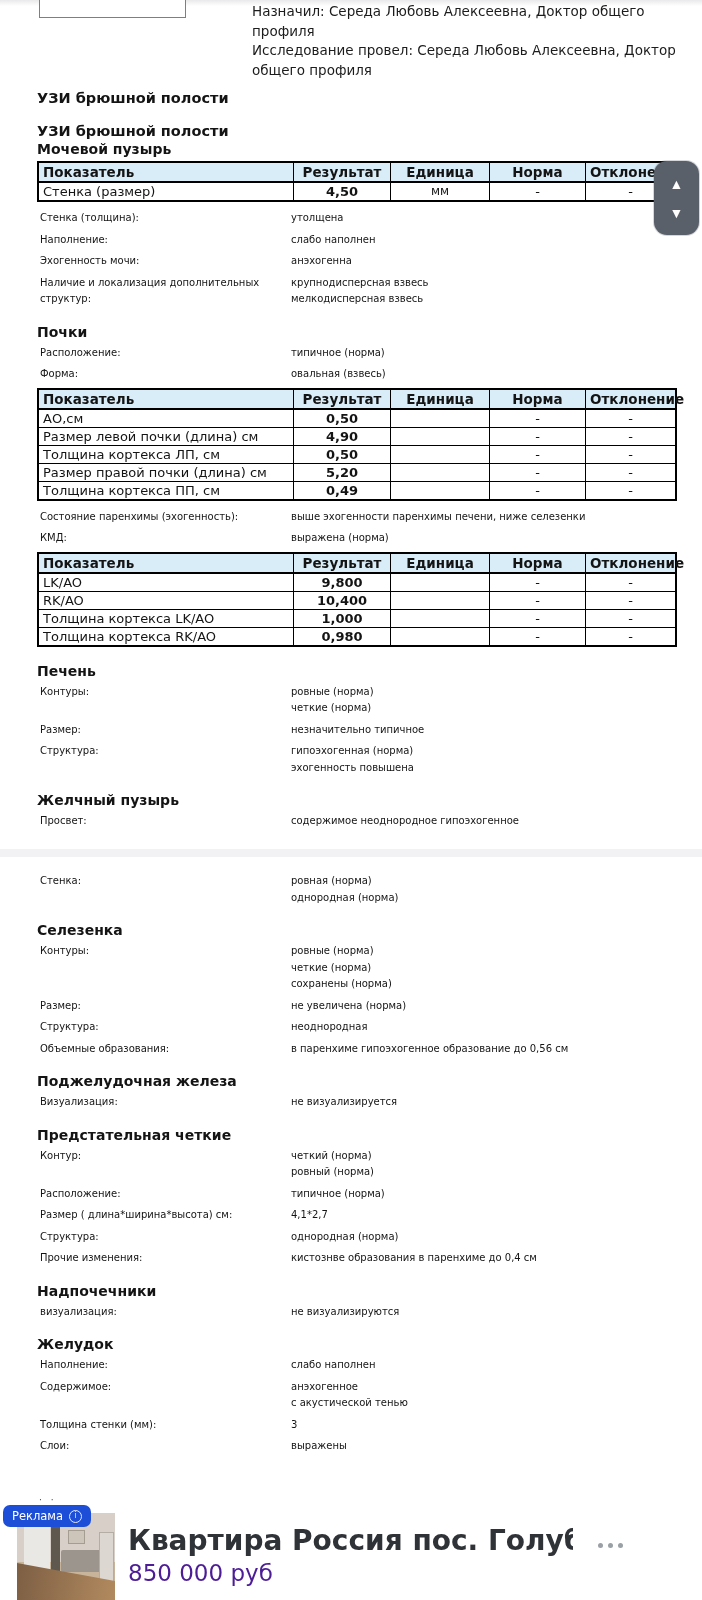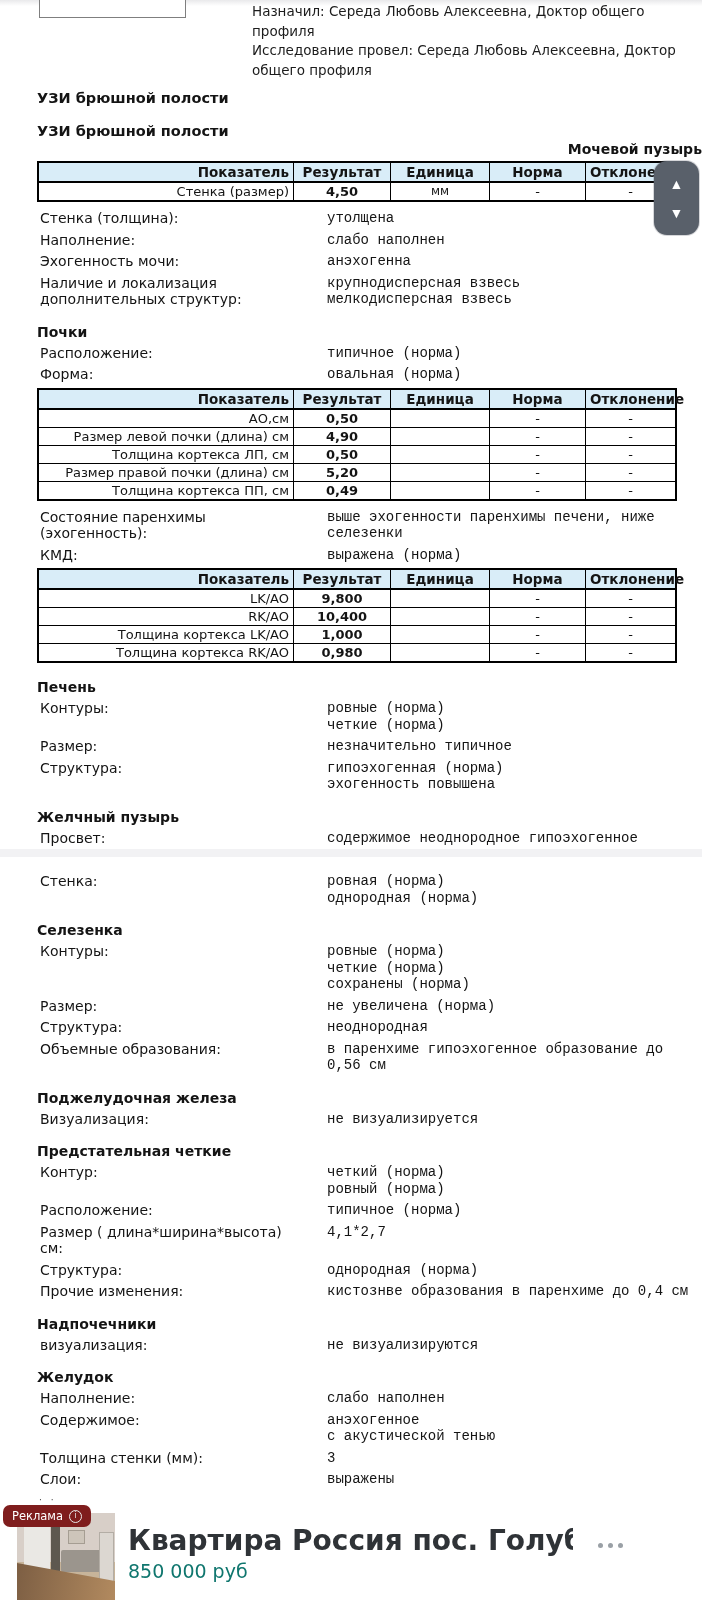--- a/index.html
+++ b/index.html
@@ -13,35 +13,35 @@
     background:linear-gradient(#e9e9eb,rgba(255,255,255,0));pointer-events:none;}
   .doc{position:absolute;inset:0;}
   .stamp-box{position:absolute;left:39px;top:-30px;width:145px;height:46px;
     border:1px solid #7f7f7f;background:#fff;}
   .header-note{margin:0 0 0 252px;padding-top:2px;width:446px;
     font-size:13.5px;line-height:19.5px;color:#1c1c1c;}
   .header-note p{margin:0;}
   .report-title{font-size:14.5px;font-weight:bold;margin:10px 0 0 37px;}
   .report-subtitle{font-size:14.5px;font-weight:bold;margin:17px 0 0 37px;}
   .section-title{font-size:14px;font-weight:bold;margin:16px 0 5px 37px;}
-  .section-title.tight{margin:2px 0 2px 37px;text-align:right;}
+  .section-title.tight{margin:2px 0 2px 37px;}
   .page1{height:849px;overflow:hidden;}
   .separator{height:8px;background:#f2f2f4;}
   .page2{padding-top:16px;}
   
-  .kv{display:flex;margin:0 0 5px 40px;font-size:14px;line-height:16.5px;gap:36px;}
+  .kv{display:flex;margin:0 0 5px 40px;font-size:10px;line-height:16.5px;}
   .kv-label{flex:0 0 245px;width:245px;padding-right:6px;}
-  .kv-values{flex:1;min-width:0;font-family:Liberation Mono, monospace;}
+  .kv-values{flex:1;min-width:0;}
   
   table{border-collapse:collapse;table-layout:fixed;width:620px;
     margin:4px 0 8px 37px;font-size:13px;border:2px solid #000;}
   th{background:#d9edf8;border:1px solid #000;border-bottom:2px solid #000;
     padding:1px 4px;font-size:13.5px;text-align:center;height:16px;}
   td{border:1px solid #000;padding:1px 4px;height:15px;text-align:center;line-height:15px;}
-  th:nth-child(1),td:nth-child(1){width:246px;text-align:right;}
+  th:nth-child(1),td:nth-child(1){width:246px;text-align:left;}
   th:nth-child(2),td:nth-child(2){width:88px;text-align:center;}
   th:nth-child(3),td:nth-child(3){width:90px;margin-top:21px;}
   th:nth-child(4),td:nth-child(4){width:87px;}
   th:nth-child(5),td:nth-child(5){width:81px;}
   td.result{font-weight:bold;}
   td.unit{font-size:12px;}
   
   .scroll-widget{position:absolute;left:654px;top:161px;width:45px;height:74px;
     background:#59606a;border-radius:13px;display:flex;flex-direction:column;
     align-items:center;justify-content:center;gap:7px;box-shadow:0 0 0 1px rgba(90,96,106,.25);}
@@ -54,26 +54,26 @@
     background:linear-gradient(#d8cfc8 0 56%,#c7b49a 56%);cursor:pointer;}
   .ph-curtain-light{position:absolute;left:7%;top:3%;width:27%;height:62%;background:#eae8e4;}
   .ph-curtain-dark{position:absolute;left:35%;top:0;width:9%;height:72%;background:#5e584f;}
   .ph-frame{position:absolute;left:52%;top:20%;width:15%;height:13%;background:#cdc5ba;border:1px solid #a59d92;}
   .ph-sofa{position:absolute;left:45%;top:42%;width:42%;height:26%;background:#9b958d;border-radius:2px;}
   .ph-mirror{position:absolute;right:1%;top:22%;width:13%;height:56%;background:#dcd7d1;border:1px solid #b3ada5;}
   .ph-floor{position:absolute;left:0;bottom:0;width:100%;height:52%;
     background:linear-gradient(100deg,#7c5e43,#b28a5f);
     clip-path:polygon(0 18%,100% 58%,100% 100%,0 100%);}
   .ad-badge{position:absolute;left:3px;top:8px;height:22px;padding:0 9px;border-radius:7px;
-    background:#7f1d1d;color:#fff;font-size:11.5px;display:flex;align-items:center;gap:6px;cursor:pointer;}
+    background:#1d4ed8;color:#fff;font-size:11.5px;display:flex;align-items:center;gap:6px;cursor:pointer;}
   .info-icon{display:inline-flex;width:11px;height:11px;border:1px solid #e8e8e8;border-radius:50%;
     align-items:center;justify-content:center;font-size:8px;line-height:1;color:#e8e8e8;}
   .ad-title{position:absolute;left:128px;top:27px;width:445px;font-size:28px;font-weight:bold;
     color:#2f3337;white-space:nowrap;overflow:hidden;cursor:pointer;}
-  .ad-price{position:absolute;left:128px;top:63px;font-size:19px;color:#0f766e;}
+  .ad-price{position:absolute;left:128px;top:63px;font-size:23px;color:#4c1d95;}
   .ad-menu{position:absolute;left:594px;top:42px;display:flex;gap:5px;cursor:pointer;padding:4px;}
   .ad-menu i{width:5px;height:5px;border-radius:50%;background:#9aa0a6;display:block;}
 </style>
 </head>
 <body>
 
 <div class="top-shade"></div>
 
 <div class="doc">
   <div class="stamp-box"></div>
@@ -140,21 +140,21 @@
     <div>
         <div class="kv">
           <div class="kv-label">Расположение:</div>
           <div class="kv-values">
             <div>типичное (норма)</div>
           </div>
         </div>
         <div class="kv">
           <div class="kv-label">Форма:</div>
           <div class="kv-values">
-            <div>овальная (норма)</div>
+            <div>овальная (взвесь)</div>
           </div>
         </div>
       </div>
     <table>
         <thead>
           <tr>
             <th>Показатель</th>
             <th>Результат</th>
             <th>Единица</th>
             <th>Норма</th>

